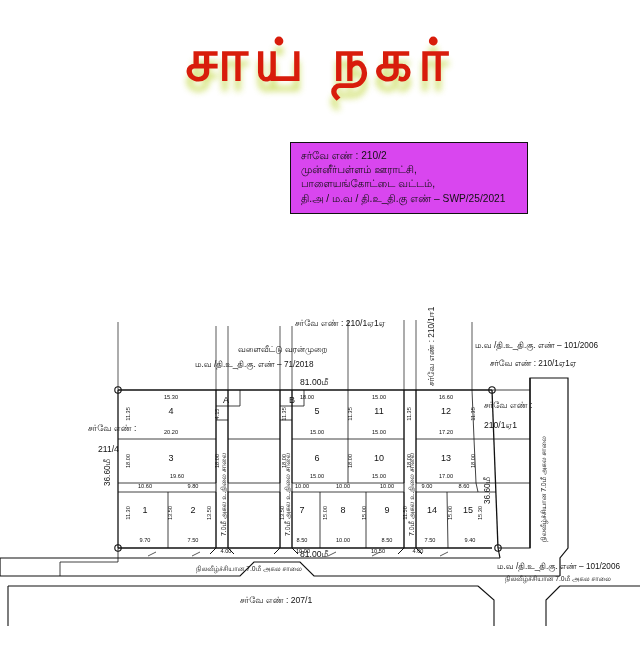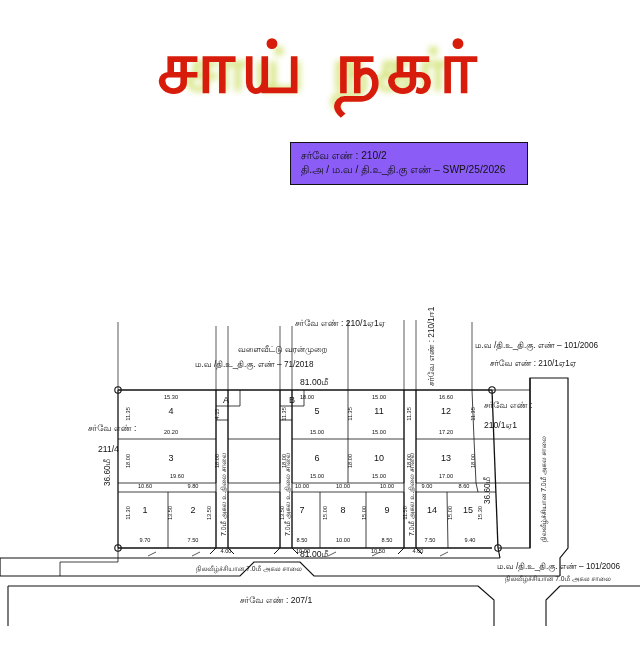--- a/index.html
+++ b/index.html
@@ -18,28 +18,28 @@
     position:absolute;left:0;top:26px;width:640px;height:90px;
     text-align:center;
   }
   .title-shadow{
     position:absolute;left:0;top:10px;width:640px;
     font-size:58px;font-weight:bold;letter-spacing:6px;
     color:#cfe06a;filter:blur(3px);opacity:.95;
   }
   .title-main{
     position:absolute;left:0;top:0px;width:640px;
-    font-size:72px;font-weight:bold;letter-spacing:6px;
+    font-size:58px;font-weight:bold;letter-spacing:6px;
     color:#d81c0b;
   }
 
   
   .infobox{
     position:absolute;left:290px;top:142px;width:238px;
-    border:1.4px solid #111;background:#8b5cf6;
+    border:1.4px solid #111;background:#d946ef;
     padding:6px 16px 7px 10px;
     box-sizing:border-box;
   }
   .infobox div{
     font-size:10.2px;line-height:14.2px;white-space:nowrap;color:#111;
   }
 
   
   .map{position:absolute;left:0;top:286px;width:640px;height:340px;}
   svg{display:block;}
@@ -56,21 +56,23 @@
 
 <div id="stage">
 
   <div class="title-wrap">
     <div class="title-shadow">சாய் நகர்</div>
     <div class="title-main">சாய் நகர்</div>
   </div>
 
   <div class="infobox">
     <div>சர்வே எண் : 210/2</div>
-    <div>தி.அ / ம.வ / தி.உ_தி.கு எண் – SWP/25/2026</div>
+    <div>முன்னீர்பள்ளம் ஊராட்சி,</div>
+    <div>பாளையங்கோட்டை வட்டம்,</div>
+    <div>தி.அ / ம.வ / தி.உ_தி.கு எண் – SWP/25/2021</div>
   </div>
 
   <div class="map">
     <svg width="640" height="340" viewBox="0 0 640 340">
 
       <g class="ln" stroke-width="1.3">
         <path d="M118 104 L492 104"></path>
         <path d="M118 104 L118 262"></path>
         <path d="M118 262 L492 262"></path>
         <path d="M492 104 L498 262"></path>

